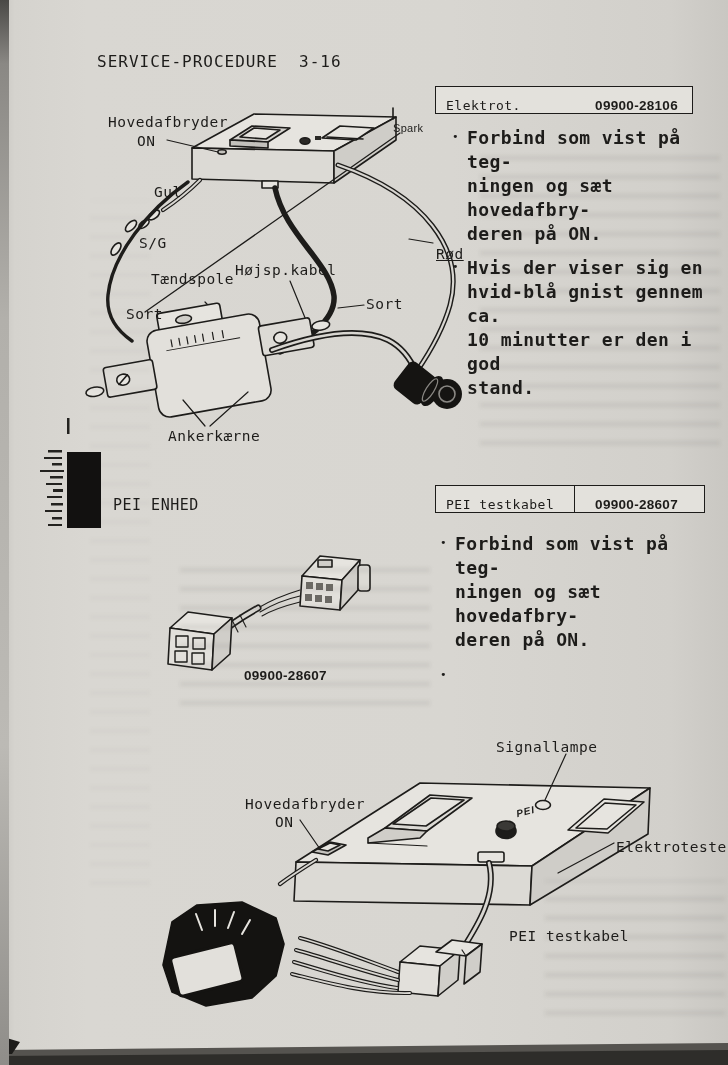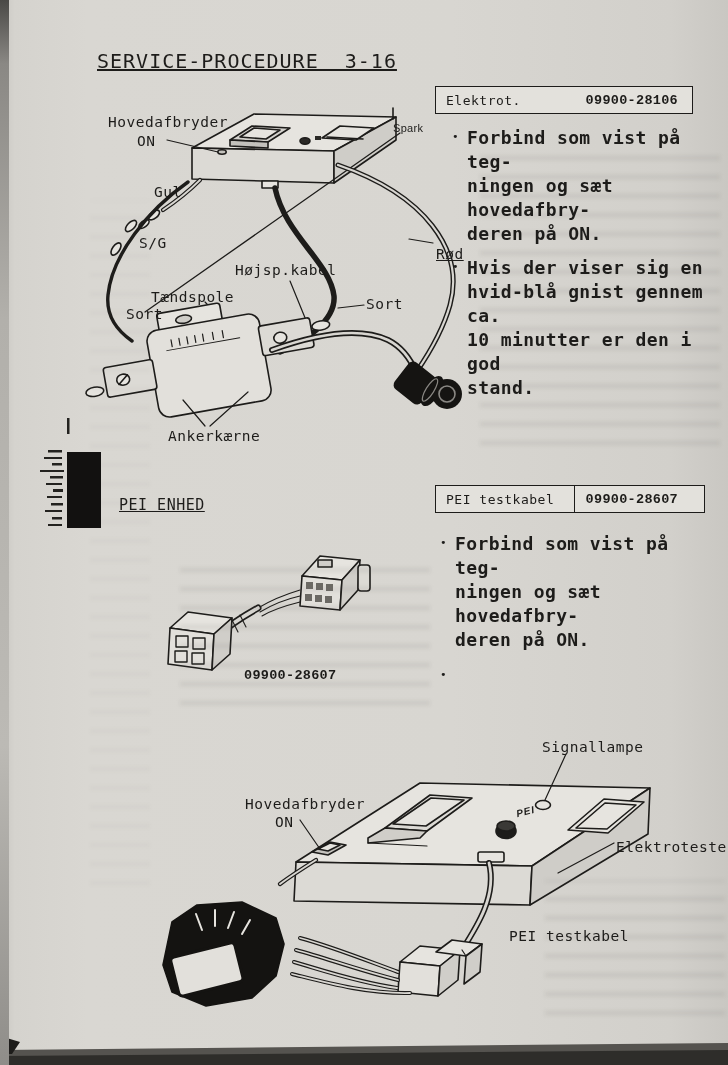--- a/index.html
+++ b/index.html
@@ -4,25 +4,25 @@
 <style>
   html,body{margin:0;padding:0;}
   .page{
     position:relative;width:728px;height:1065px;overflow:hidden;
     background:linear-gradient(90deg,#c7c5c0 0,#d5d3ce 2%,#d9d7d2 12%,#d8d6d1 62%,#d2d0cb 92%,#c9c7c2 100%);
     font-family:"DejaVu Sans Mono","Liberation Mono",monospace;
     color:#1d1c1a;
   }
   .lbl{position:absolute;white-space:pre;font-size:14.5px;letter-spacing:.5px;line-height:17px;}
   .lbl.small-sans{font-family:"Liberation Sans",sans-serif;font-size:11px;letter-spacing:.3px;margin-left:10px;}
-  .partnum{font-family:Liberation Mono, monospace;font-weight:bold;font-size:13.5px;letter-spacing:.3px;}
-  .header{font-size:20px;letter-spacing:1px;text-decoration:underline;}
+  .partnum{font-family:Liberation Sans, sans-serif;font-weight:bold;font-size:13.5px;letter-spacing:.3px;}
+  .header{font-size:16px;letter-spacing:1px;}
   .refbox{
     position:absolute;border:1.6px solid #1d1c1a;background:#e3e1dc;
-    display:flex;align-items:center;box-sizing:border-box;
+    display:flex;align-items:flex-end;box-sizing:border-box;
   }
   .refbox .boxlabel{font-size:13px;letter-spacing:.5px;padding-left:10px;}
   .refbox .divider{position:absolute;top:0;bottom:0;width:1.4px;background:#1d1c1a;}
   .bullets{position:absolute;}
   .bullet-item{display:flex;margin:0 0 10px 0;}
   .bullet-item .marker{width:15px;flex:0 0 15px;font-size:11px;padding-top:4px;}
   .bullet-item .btext{white-space:pre-line;font-size:18px;letter-spacing:.4px;line-height:24px;font-weight:bold;}
   .tight{margin-bottom:2px;}
   svg{position:absolute;left:0;top:0;}
   .bleed{position:absolute;pointer-events:none;
@@ -258,21 +258,21 @@
     <span class="partnum" style="margin-left:auto;padding-right:14px;">09900-28106</span>
   </div>
 
   <div class="lbl" style="left:108px;top:114px;">Hovedafbryder</div>
   <div class="lbl" style="left:137px;top:133px;">ON</div>
   <div class="lbl small-sans" style="left:383px;top:120px;">Spark</div>
   <div class="lbl" style="left:154px;top:184px;">Gul</div>
   <div class="lbl" style="left:139px;top:235px;">S/G</div>
   <div class="lbl" style="left:436px;top:246px;text-decoration:underline;">Rød</div>
   <div class="lbl" style="left:229px;top:262px;margin-left:6px;">Højsp.kabel</div>
-  <div class="lbl" style="left:151px;top:289px;">Tændspole</div>
+  <div class="lbl" style="left:151px;top:271px;">Tændspole</div>
   <div class="lbl" style="left:126px;top:306px;">Sort</div>
   <div class="lbl" style="left:366px;top:296px;">Sort</div>
   <div class="lbl" style="left:168px;top:428px;">Ankerkærne</div>
 
   <div class="bullets" style="left:452px;top:126px;width:275px;">
     <div class="bullet-item">
       <span class="marker">•</span>
       <span class="btext">Forbind som vist på teg-
 ningen og sæt hovedafbry-
 deren på ON.</span>
@@ -282,21 +282,21 @@
       <span class="btext">Hvis der viser sig en
 hvid-blå gnist gennem ca.
 10 minutter er den i god
 stand.</span>
     </div>
     <div class="bullet-item">
       <span class="marker"></span>
     </div>
   </div>
 
-  <div class="lbl" style="left:119px;top:497px;font-size:15px;text-decoration:underline;">PEI ENHED</div>
+  <div class="lbl" style="left:113px;top:497px;font-size:15px;">PEI ENHED</div>
 
   <div class="refbox" style="left:435px;top:485px;width:270px;height:28px;">
     <span class="boxlabel">PEI testkabel</span>
     <span class="divider" style="left:138px;"></span>
     <span class="partnum" style="margin-left:auto;padding-right:26px;">09900-28607</span>
   </div>
 
   <div class="bullets" style="left:440px;top:532px;width:282px;">
     <div class="bullet-item" style="margin-bottom:12px;">
       <span class="marker">•</span>
@@ -304,20 +304,20 @@
 ningen og sæt hovedafbry-
 deren på ON.</span>
     </div>
     <div class="bullet-item">
       <span class="marker">•</span>
     </div>
   </div>
 
   <div class="lbl partnum" style="left:244px;top:667px;">09900-28607</div>
 
-  <div class="lbl" style="left:542px;top:739px;">Signallampe</div>
+  <div class="lbl" style="left:496px;top:739px;">Signallampe</div>
   <div class="lbl" style="left:245px;top:796px;">Hovedafbryder</div>
   <div class="lbl" style="left:275px;top:814px;">ON</div>
   <div class="lbl" style="left:616px;top:839px;">Elektrotester</div>
   <div class="knob-label" style="left:516px;top:806px;">PEI</div>
   <div class="lbl" style="left:509px;top:928px;">PEI testkabel</div>
 
 </div>
 
 </body></html>

